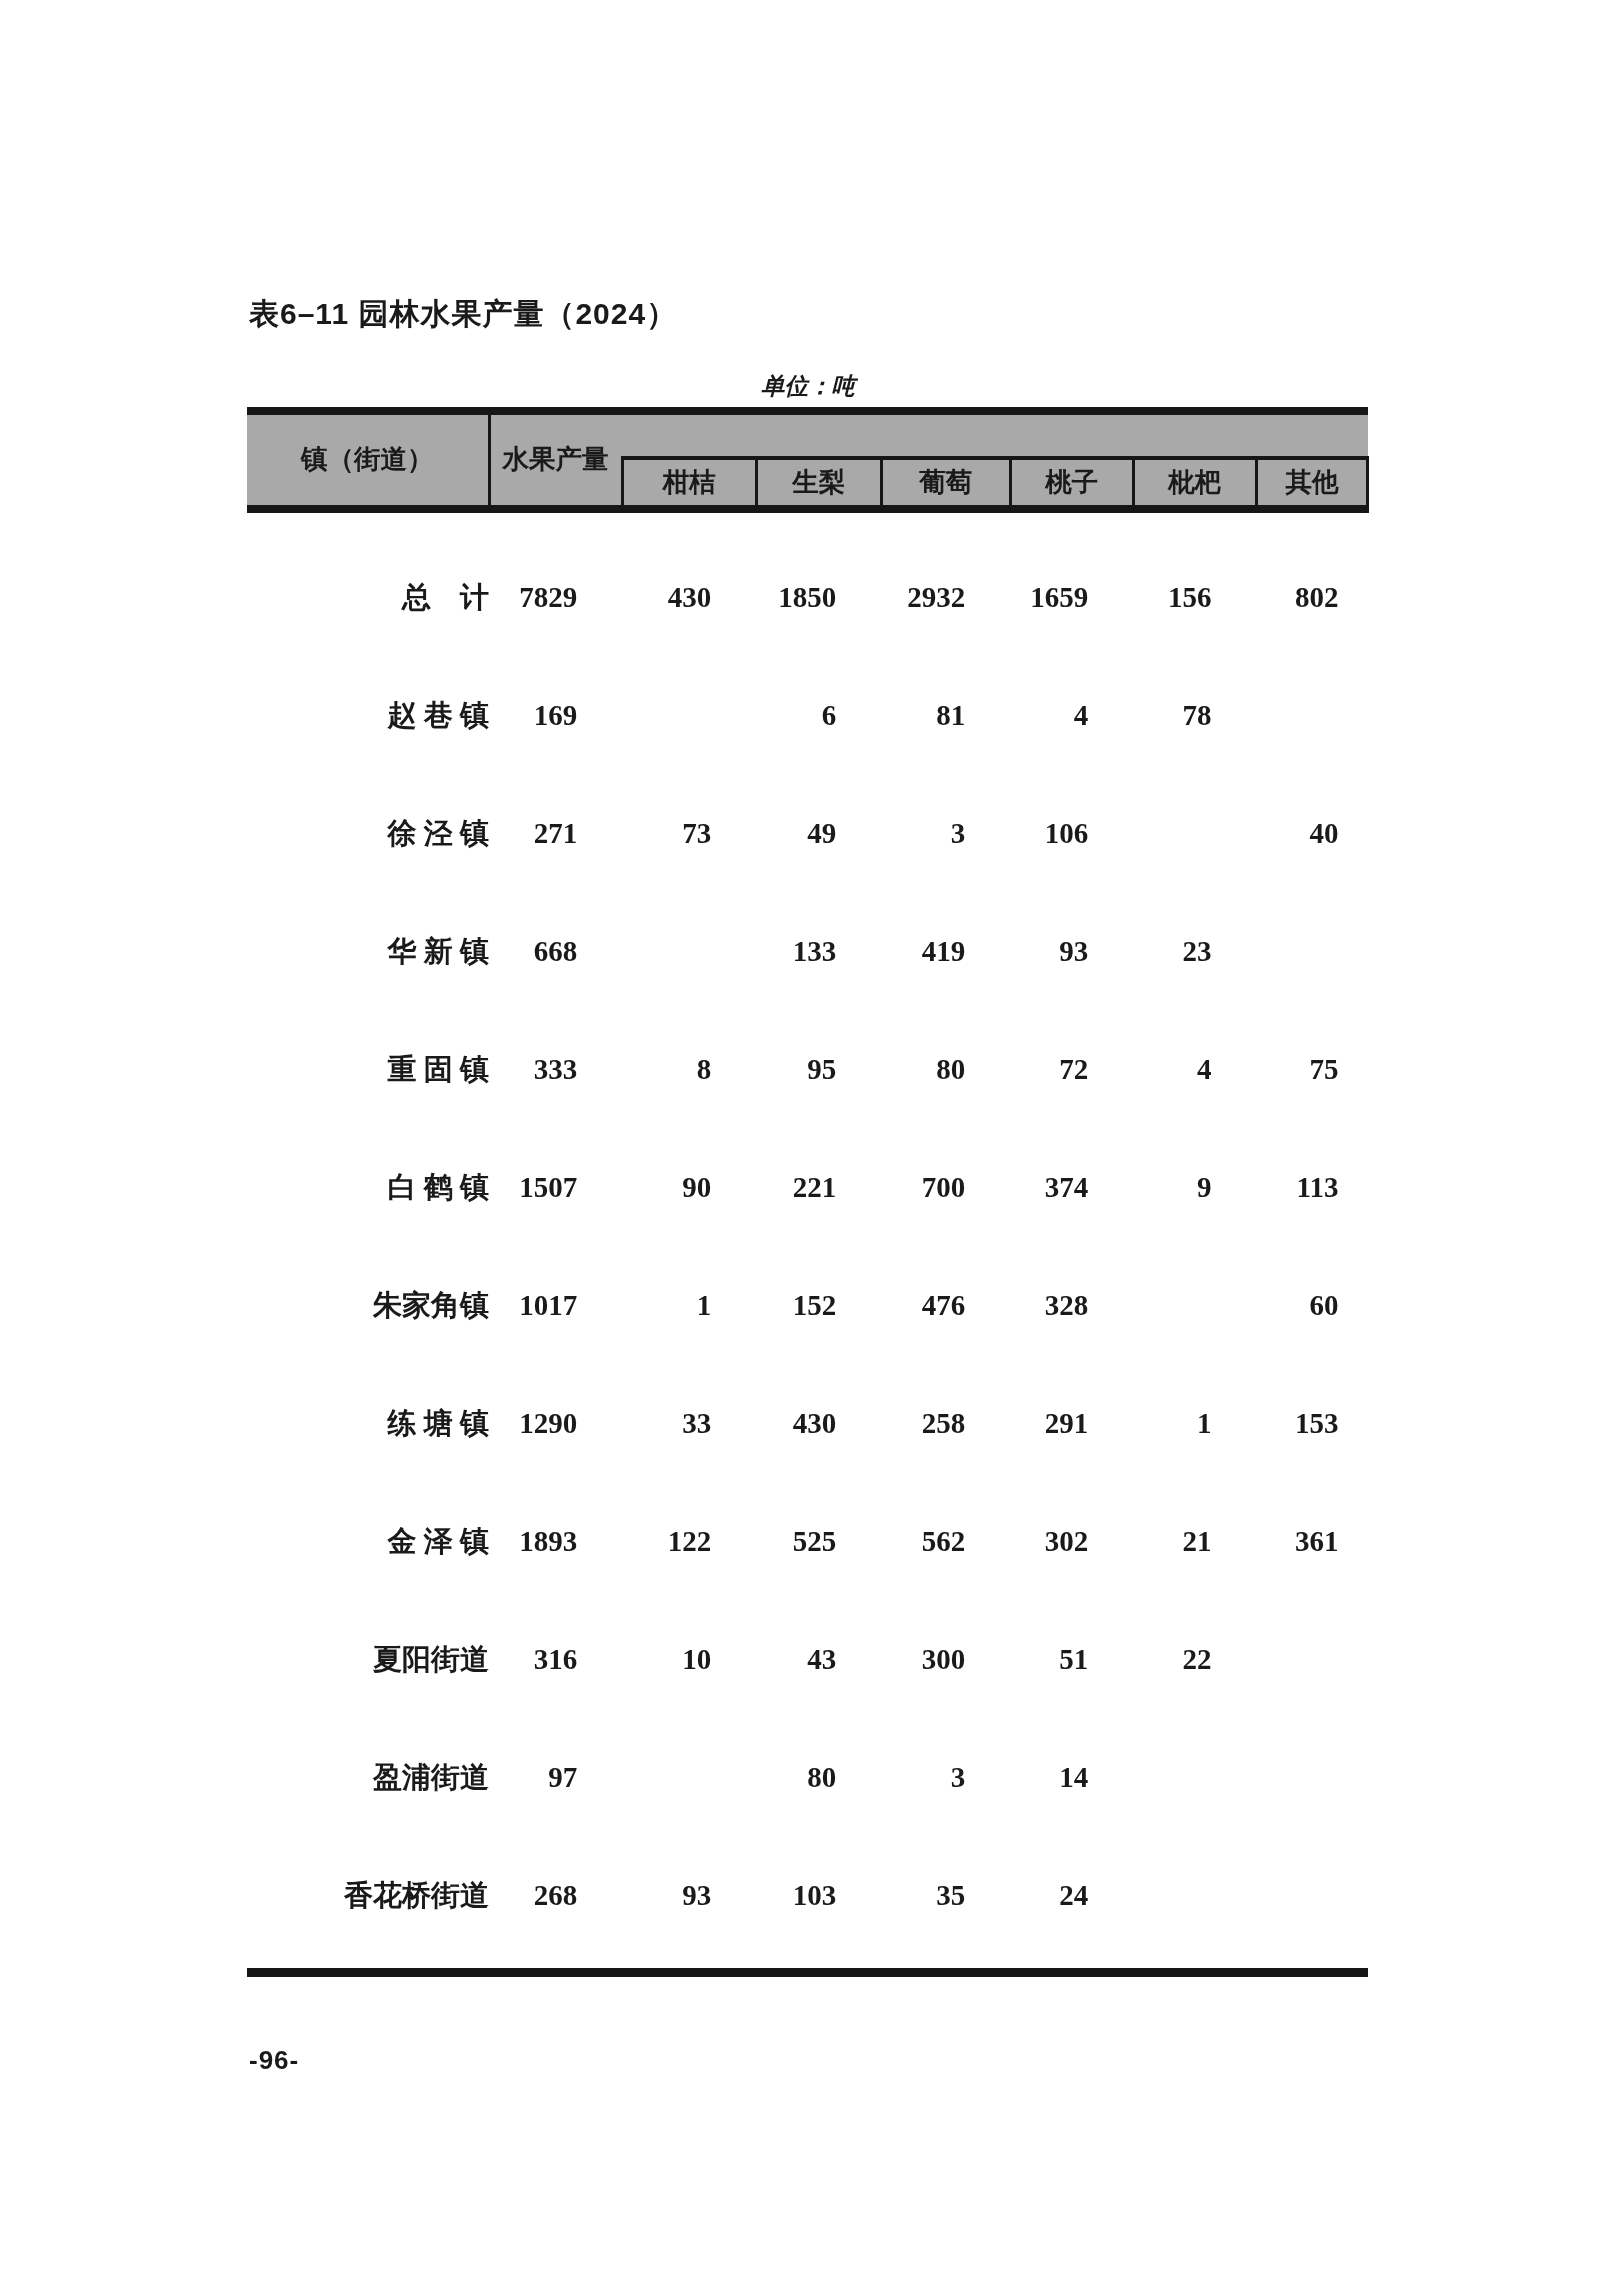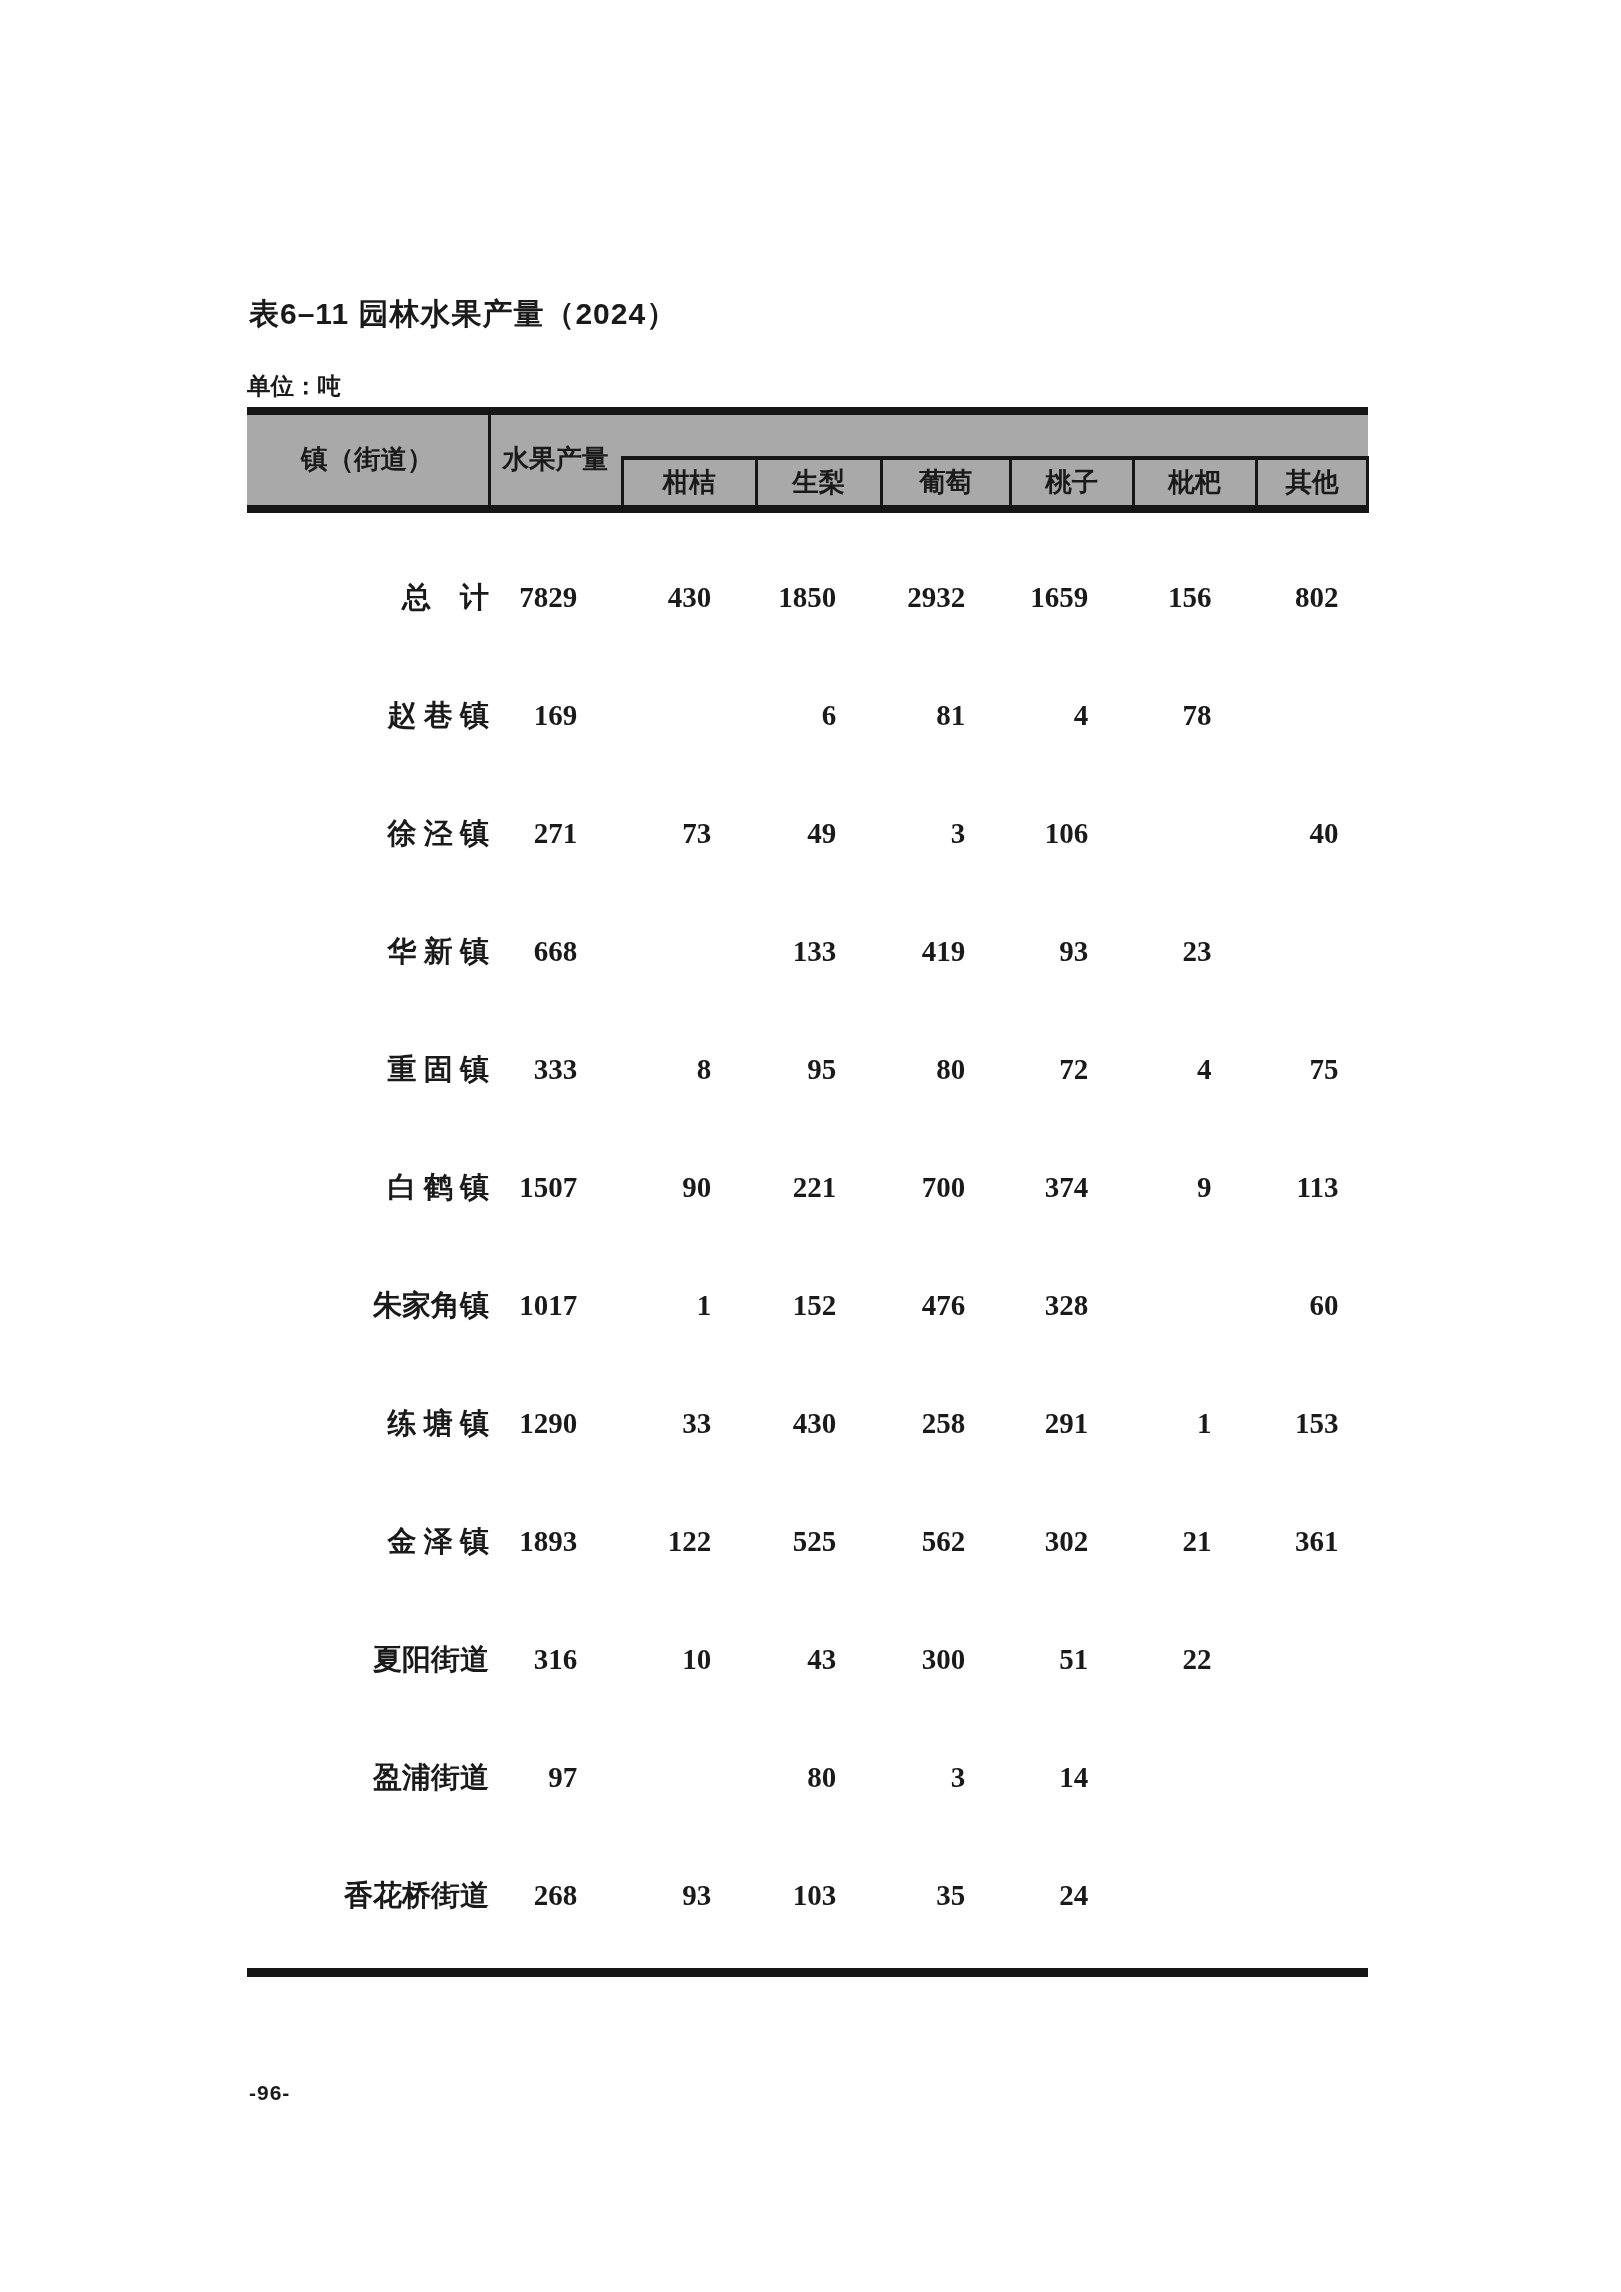--- a/index.html
+++ b/index.html
@@ -25,24 +25,25 @@
     font-size:30px;
     font-weight:700;
     letter-spacing:1px;
     white-space:pre;
   }
   .unit-label{
     position:absolute;
     left:247px;
     top:370px;
     width:1122px;
-    text-align:left;
+    text-align:center;
     font-family:"Liberation Sans","DejaVu Sans",sans-serif;
     font-size:23.5px;
     font-weight:700;
+    font-style:italic;
   }
   table.stat-table{
     position:absolute;
     left:247px;
     top:407px;
     width:1122px;
     border-collapse:collapse;
     table-layout:fixed;
     border-top:8.8px solid var(--line);
     border-bottom:9.8px solid var(--line);
@@ -84,24 +85,23 @@
     text-align:right;
     padding-right:45px;
     font-variant-numeric:lining-nums;
   }
   td.num.last{padding-right:29px;}
   .page-number{
     position:absolute;
     left:249px;
     top:2045px;
     font-family:"Liberation Sans","DejaVu Sans",sans-serif;
-    font-size:21px;
+    font-size:26px;
     font-weight:600;
     letter-spacing:1px;
-    margin-top:36px;
   }
 </style>
 </head>
 <body>
 
 <div class="page">
 
   <div class="doc-title">表6–11 园林水果产量（2024）</div>
 
   <div class="unit-label">单位：吨</div>

